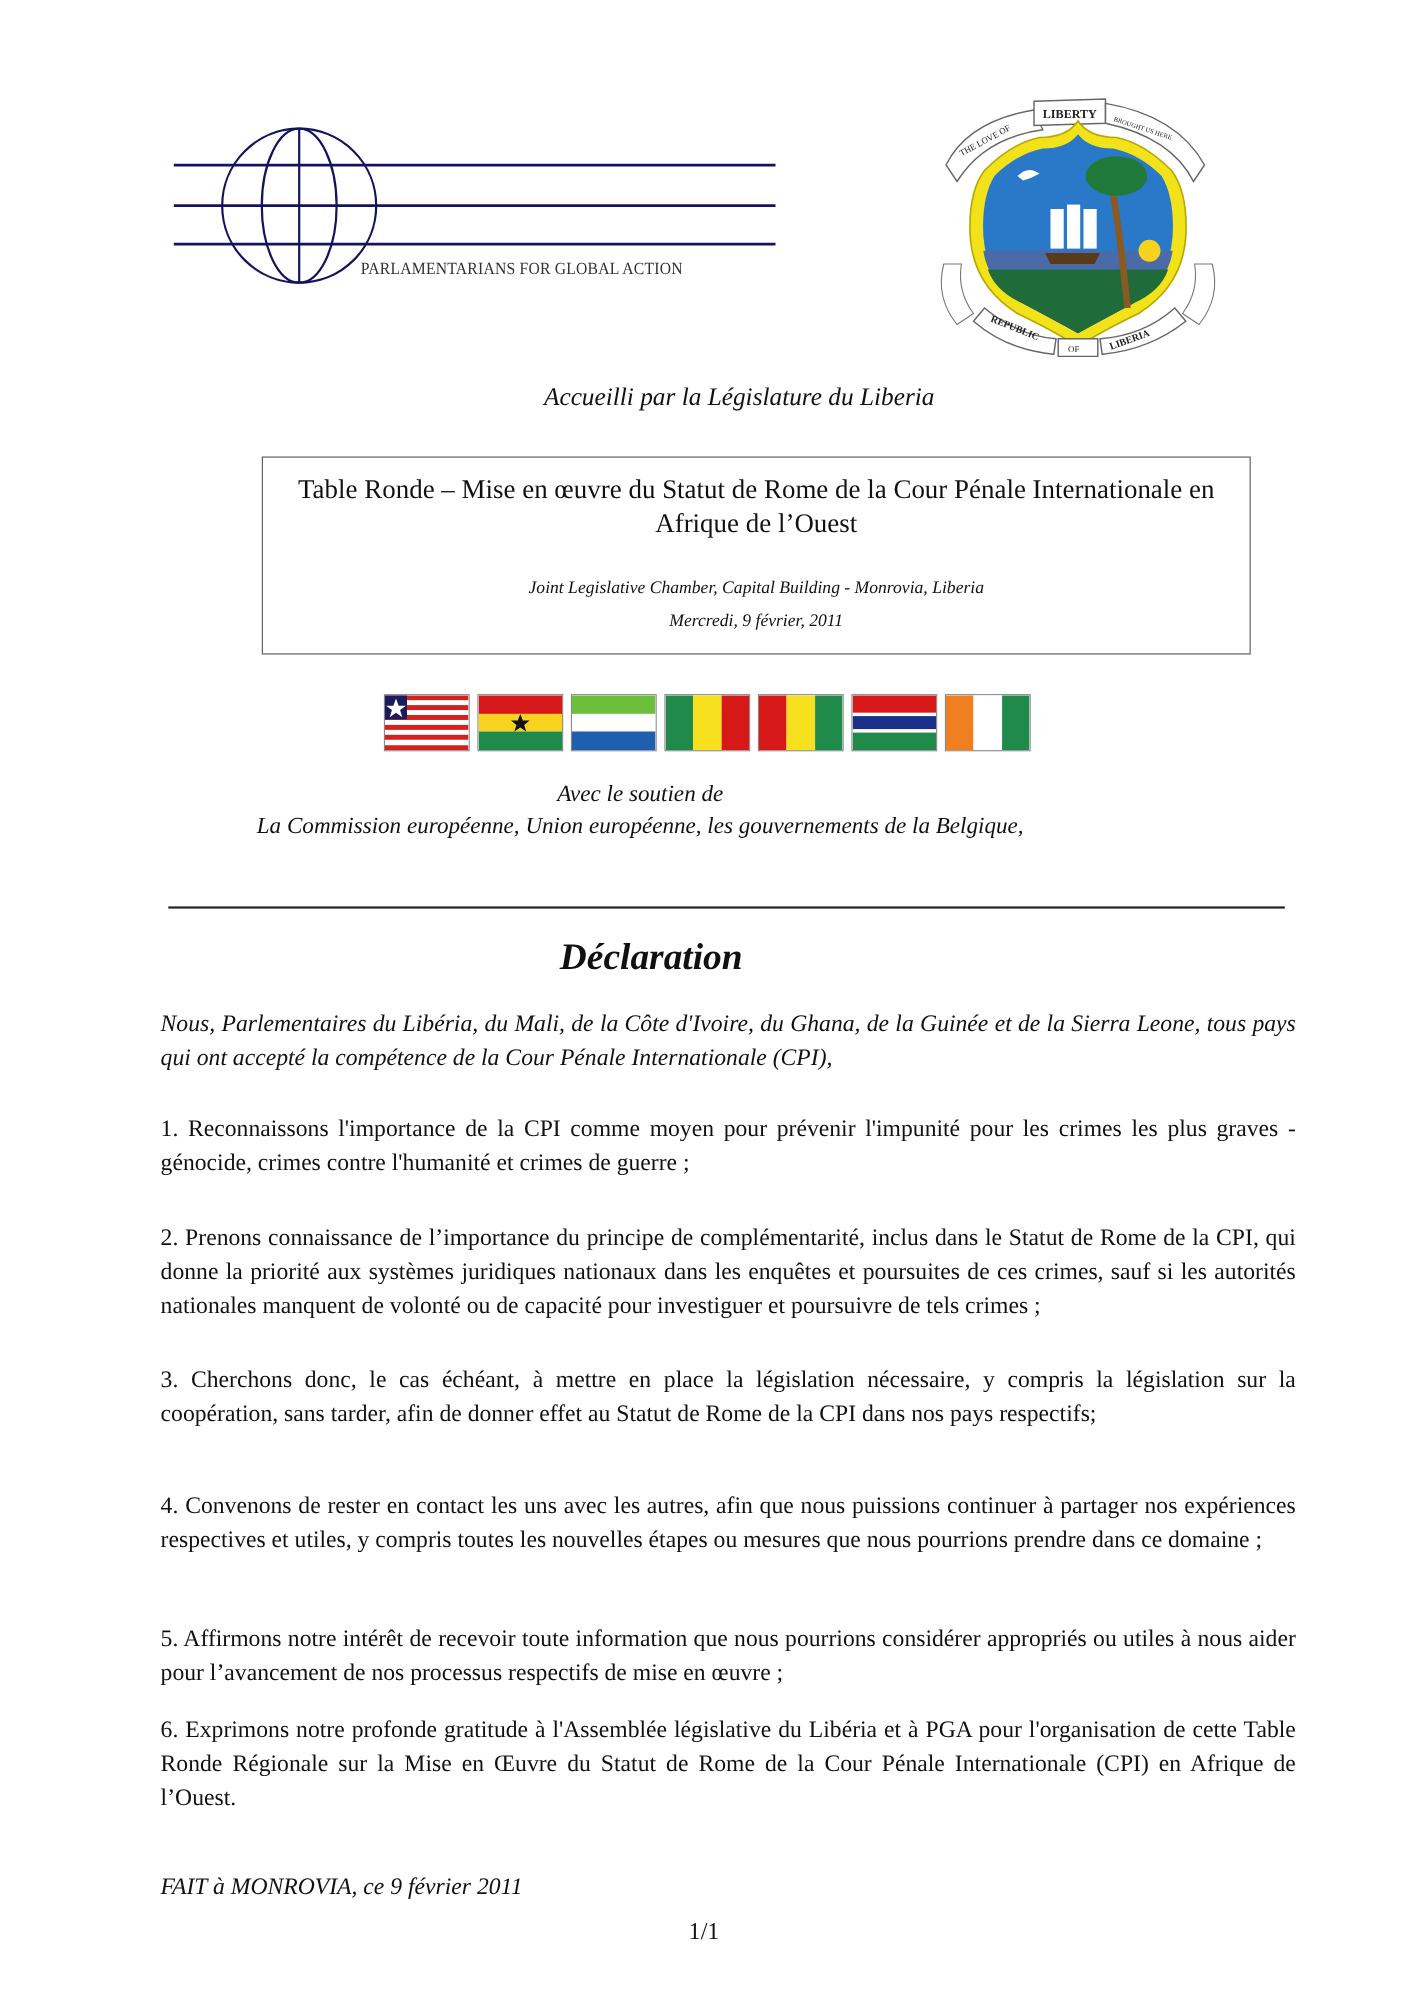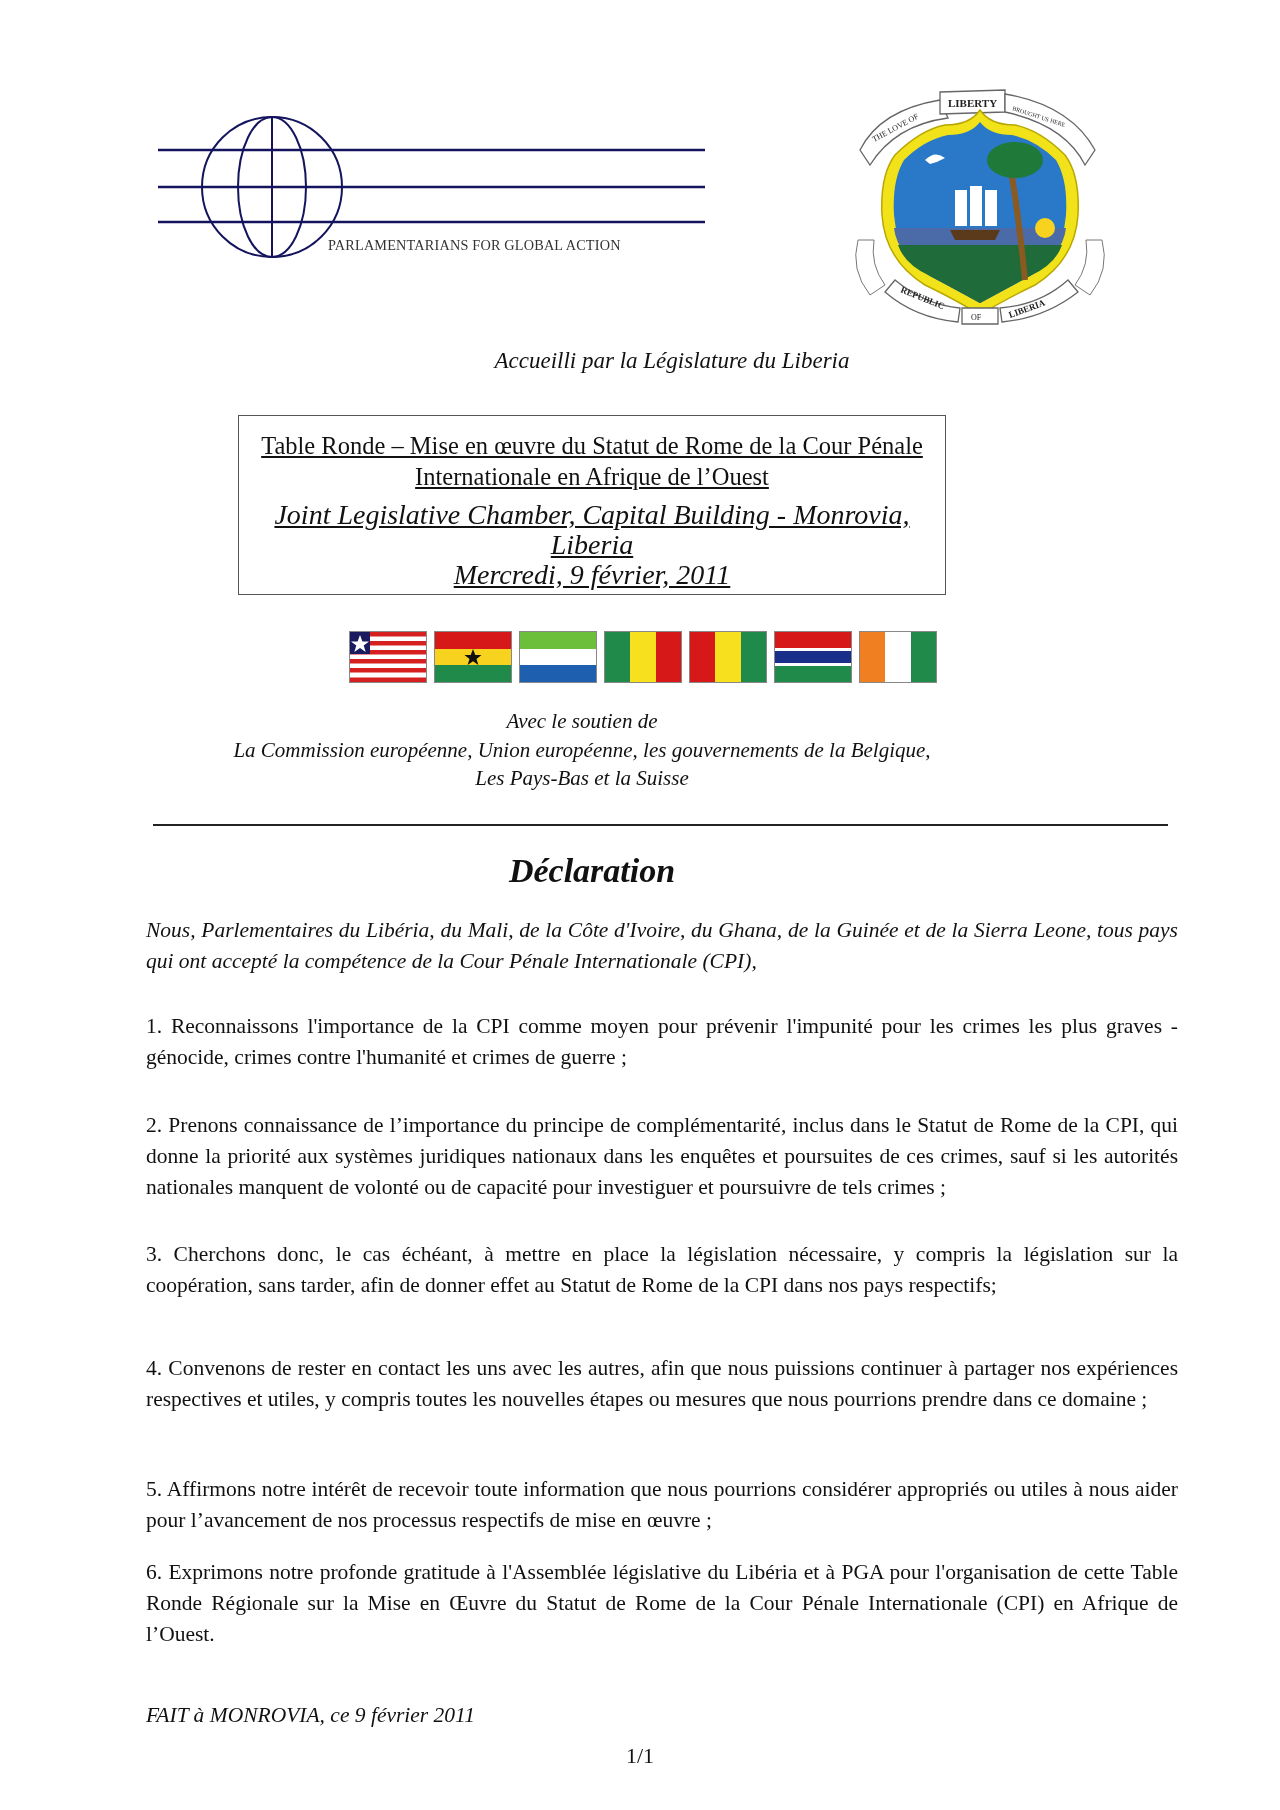--- a/index.html
+++ b/index.html
@@ -4,23 +4,23 @@
 <style>
   html, body { margin: 0; padding: 0; background: #ffffff; }
   body { width: 1280px; height: 1810px; position: relative; overflow: hidden; font-family: "Liberation Serif", "DejaVu Serif", serif; color: #111; }
   .abs { position: absolute; }
   
   .pga-logo { left: 150px; top: 110px; width: 570px; height: 160px; }
   .pga-text { left: 328px; top: 236px; font-size: 15.5px; letter-spacing: 0.2px; color: #333; white-space: nowrap; transform: scaleX(0.92); transform-origin: left top; }
   
   .seal { left: 840px; top: 80px; width: 280px; height: 245px; }
   .hosted { left: 0; width: 1280px; top: 348px; text-align: center; font-style: italic; font-size: 23px; margin-left: 32px; }
-  .title-box { left: 238px; top: 415px; width: 708px; height: 180px; border: 1.5px solid #555; box-sizing: border-box; text-align: center; text-decoration: underline; }
+  .title-box { left: 238px; top: 415px; width: 899px; height: 180px; border: 1.5px solid #555; box-sizing: border-box; text-align: center; }
   .title-main { margin: 14px 20px 0 20px; font-size: 24.5px; line-height: 31px; }
-  .venue { margin-top: 8px; font-style: italic; font-size: 28px; line-height: 30px; }
+  .venue { margin-top: 28px; font-style: italic; font-size: 16px; line-height: 30px; }
   .flags { left: 349px; top: 631px; display: flex; gap: 7px; }
   .flag { width: 78px; height: 52px; border: 1.5px solid #888; box-sizing: border-box; position: relative; overflow: hidden; }
   .support { left: 0; width: 1164px; top: 707px; text-align: center; font-style: italic; font-size: 21px; line-height: 28.5px; }
   .rule { left: 153px; top: 824px; width: 1015px; height: 0; border-top: 2px solid #222; }
   .decl-title { left: 0; width: 1184px; top: 852px; text-align: center; font-style: italic; font-size: 34px; font-weight: bold; }
   .body { left: 146px; width: 1032px; font-size: 21.5px; line-height: 31px; text-align: justify; }
   .intro { top: 915px; font-style: italic; }
   .p1 { top: 1011px; }
   .p2 { top: 1094px; margin-top: 16px; }
   .p3 { top: 1239px; }
@@ -155,21 +155,20 @@
       <rect width="25" height="50" fill="#f07f22"></rect>
       <rect x="25" width="26" height="50" fill="#fff"></rect>
       <rect x="51" width="25" height="50" fill="#1f8a4a"></rect>
     </svg>
   </div>
 </div>
 
 <div class="abs support">
   <div>Avec le soutien de</div>
   <div>La Commission européenne, Union européenne, les gouvernements de la Belgique,</div>
-  <div>Les Pays-Bas et la Suisse</div>
 </div>
 
 <div class="abs rule"></div>
 
 <div class="abs decl-title">Déclaration</div>
 
 <div class="abs body intro">Nous, Parlementaires du Libéria, du Mali, de la Côte d'Ivoire, du Ghana, de la Guinée et de la Sierra Leone, tous pays qui ont accepté la compétence de la Cour Pénale Internationale (CPI),</div>
 <div class="abs body p1">1. Reconnaissons l'importance de la CPI comme moyen pour prévenir l'impunité pour les crimes les plus graves - génocide, crimes contre l'humanité et crimes de guerre ;</div>
 <div class="abs body p2">2. Prenons connaissance de l’importance du principe de complémentarité, inclus dans le Statut de Rome de la CPI, qui donne la priorité aux systèmes juridiques nationaux dans les enquêtes et poursuites de ces crimes, sauf si les autorités nationales manquent de volonté ou de capacité pour investiguer et poursuivre de tels crimes ;</div>
 <div class="abs body p3">3. Cherchons donc, le cas échéant, à mettre en place la législation nécessaire, y compris la législation sur la coopération, sans tarder, afin de donner effet au Statut de Rome de la CPI dans nos pays respectifs;</div>

